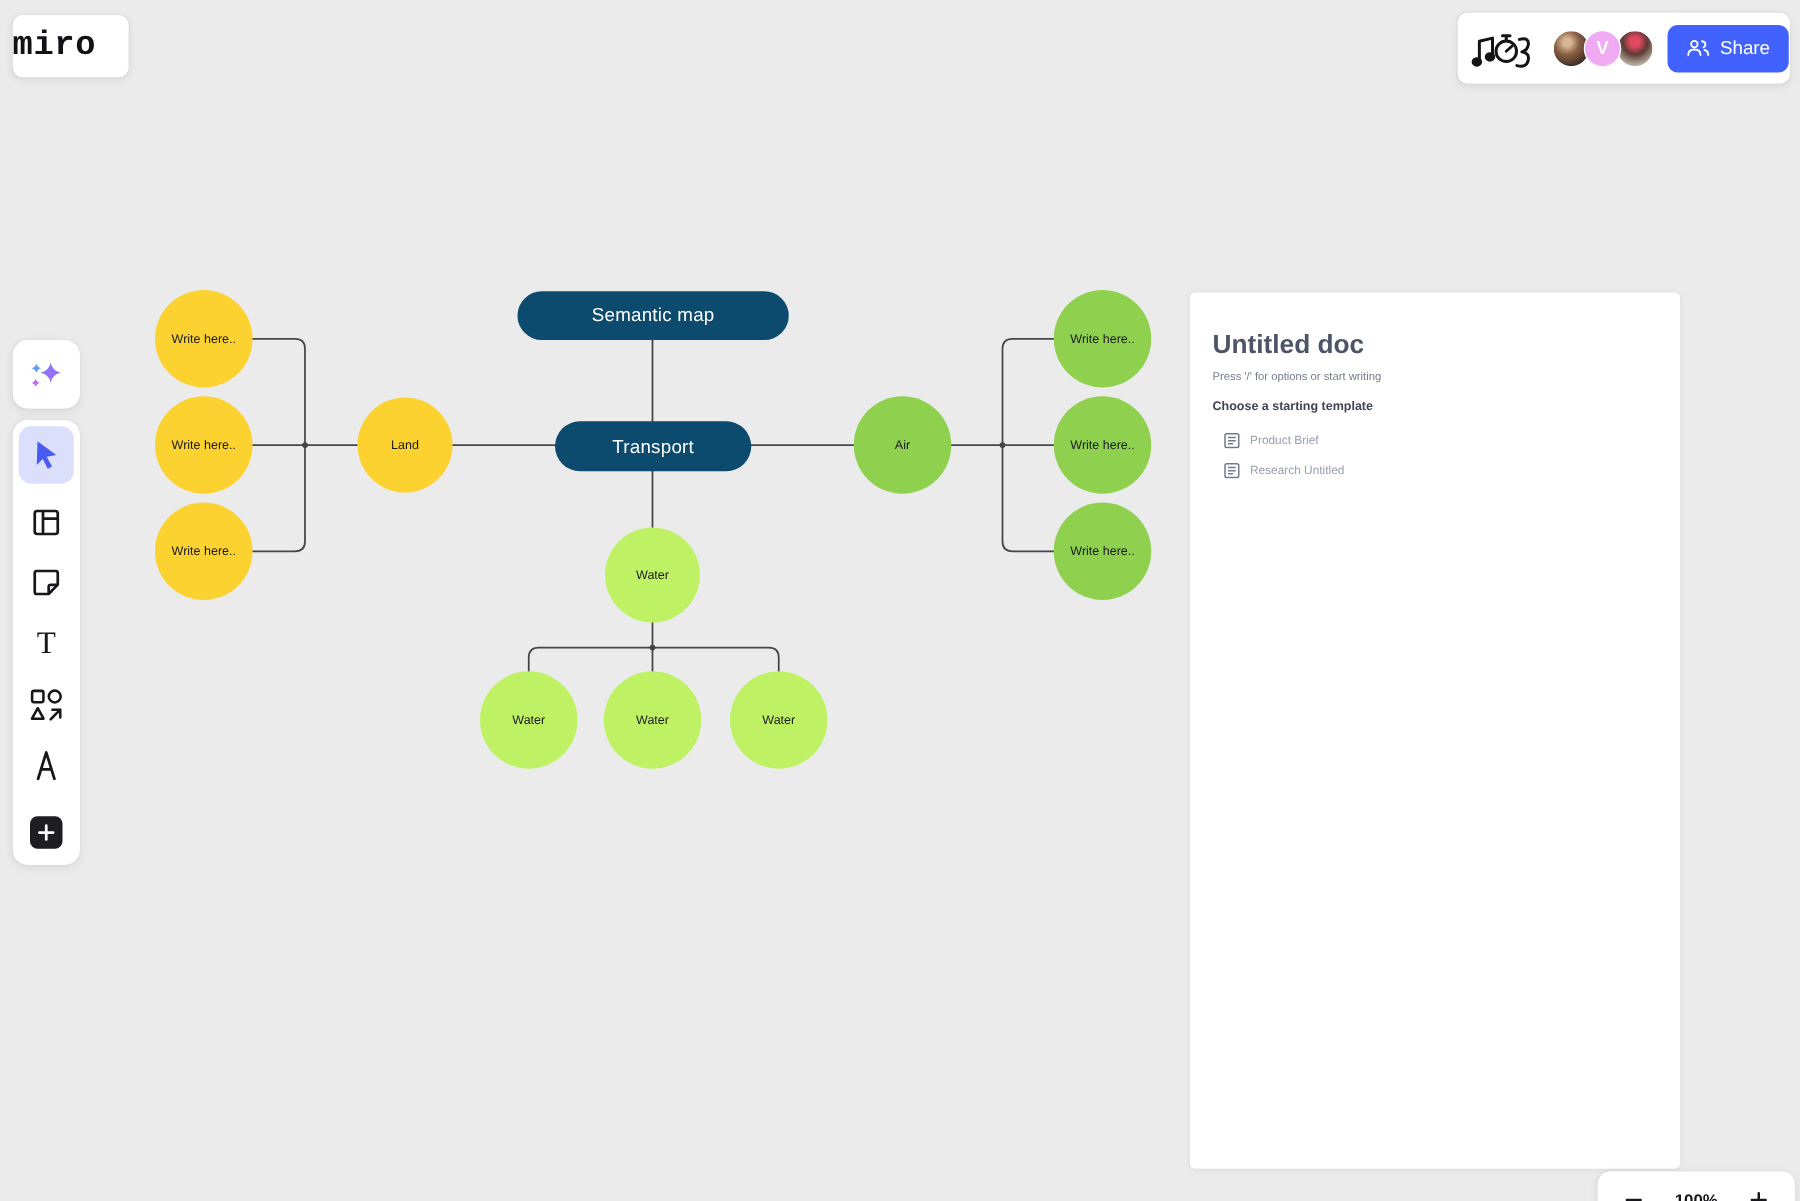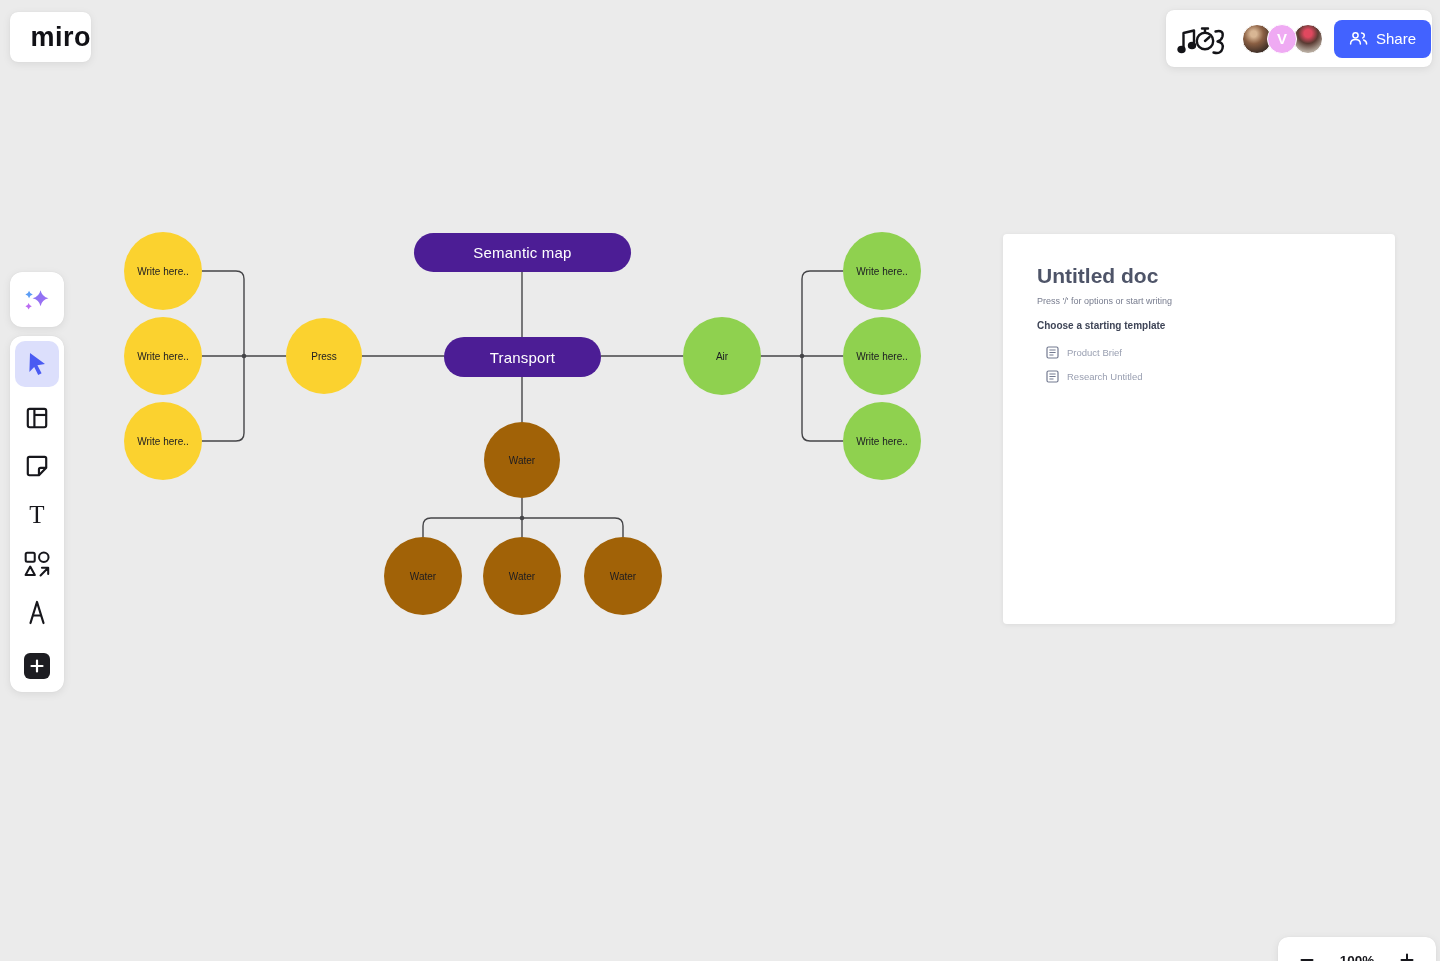--- a/index.html
+++ b/index.html
@@ -11,22 +11,22 @@
     color: #17171c;
   }
   .card {
     background: #fff;
     border-radius: 8px;
     box-shadow: 0 2px 8px rgba(0,0,0,.08), 0 0 1px rgba(0,0,0,.10);
     position: absolute;
   }
 
   
-  .logo-card { left: 10px; top: 12px; width: 81px; height: 50px;
-    display: flex; align-items: center; justify-content: flex-end; cursor: pointer; }
+  .logo-card { left: 10px; top: 12px; width: 93px; height: 50px;
+    display: flex; align-items: center; justify-content: flex-start; cursor: pointer; font-family: Liberation Mono, monospace; }
   .logo-card span { font-size: 27px; font-weight: 700; letter-spacing: .5px; color: #111116; }
 
   
   .topbar { left: 1166px; top: 10px; width: 266px; height: 57px;
     display: flex; align-items: center; padding: 0 9px; }
   .doodle { width: 52px; height: 40px; flex: 0 0 auto; cursor: pointer; }
   .tb-divider { width: 1px; height: 30px; background: #e7e7ea; margin: 0 9px 0 6px; }
   .avatars { display: flex; align-items: center; }
   .avatar { width: 30px; height: 30px; border-radius: 50%; border: 1px solid #fff;
     display: flex; align-items: center; justify-content: center; cursor: pointer; flex: 0 0 auto; }
@@ -51,33 +51,33 @@
   .tool-shapes  { top: 210px; width: 36px; height: 36px; }
   .tool-pen     { top: 258px; width: 36px; height: 36px; }
   .tool-plus    { top: 317px; width: 26px; height: 26px; border-radius: 6px; background: #1d1d22; }
   .tool-text span { font-family: "Liberation Serif", serif; font-size: 25px; font-weight: 500; color: #17171c; line-height: 1; }
 
   
   .canvas { position: absolute; inset: 0; }
   .connectors { position: absolute; left: 0; top: 0; pointer-events: none; }
   .node { position: absolute; display: flex; align-items: center; justify-content: center;
     text-align: center; cursor: pointer; }
-  .pill { background: #4c1d95; color: #fff; border-radius: 20px; font-size: 15px; letter-spacing: .2px; }
+  .pill { background: #0c4a6e; color: #fff; border-radius: 20px; font-size: 15px; letter-spacing: .2px; }
   .pill-root { left: 414px; top: 233px; width: 217px; height: 39px; }
   .pill-hub  { left: 444px; top: 337px; width: 157px; height: 40px; }
   .circle { border-radius: 50%; font-size: 10px; color: #1b1b22; }
   .c-yellow { background: #fbd22f; }
   .c-green  { background: #8fd14f; }
-  .c-purple { background: #a16207; }
+  .c-purple { background: #bef264; }
   .sz78 { width: 78px; height: 78px; }
   .sz76 { width: 76px; height: 76px; }
 
   
-  .doc-panel { left: 1003px; top: 234px; width: 392px; height: 390px; border-radius: 4px;
-    box-shadow: 0 1px 5px rgba(0,0,0,.07); padding: 30px 30px 0 34px; }
+  .doc-panel { left: 952px; top: 234px; width: 392px; height: 701px; border-radius: 4px;
+    box-shadow: 0 1px 5px rgba(0,0,0,.07); padding: 30px 30px 0 18px; }
   .doc-title { font-size: 21px; font-weight: 700; color: #4e5468; cursor: text; }
   .doc-hint { margin-top: 8px; font-size: 9px; color: #787d8f; }
   .doc-heading { margin-top: 14px; font-size: 10px; font-weight: 700; color: #3f4557; }
   .tpl-list { margin-top: 9px; }
   .tpl-item { display: flex; align-items: center; gap: 8px; height: 24px; padding-left: 9px; cursor: pointer; }
   .tpl-item span { font-size: 9.5px; color: #989eb0; }
 
   
   .zoom-bar { left: 1278px; top: 902px; width: 158px; height: 46px; border-radius: 10px;
     display: flex; align-items: center; justify-content: space-between; padding: 0 18px; margin-top: 35px; }
@@ -109,21 +109,21 @@
       <circle cx="522" cy="518" r="2.3"></circle>
     </g>
   </svg>
 
   <div class="node pill pill-root">Semantic map</div>
   <div class="node pill pill-hub">Transport</div>
 
   <div class="node circle c-yellow sz78" style="left:124px;top:232px">Write here..</div>
   <div class="node circle c-yellow sz78" style="left:124px;top:317px">Write here..</div>
   <div class="node circle c-yellow sz78" style="left:124px;top:402px">Write here..</div>
-  <div class="node circle c-yellow sz76" style="left:286px;top:318px">Press</div>
+  <div class="node circle c-yellow sz76" style="left:286px;top:318px">Land</div>
 
   <div class="node circle c-green sz78" style="left:683px;top:317px">Air</div>
   <div class="node circle c-green sz78" style="left:843px;top:232px">Write here..</div>
   <div class="node circle c-green sz78" style="left:843px;top:317px">Write here..</div>
   <div class="node circle c-green sz78" style="left:843px;top:402px">Write here..</div>
 
   <div class="node circle c-purple sz76" style="left:484px;top:422px">Water</div>
   <div class="node circle c-purple sz78" style="left:384px;top:537px">Water</div>
   <div class="node circle c-purple sz78" style="left:483px;top:537px">Water</div>
   <div class="node circle c-purple sz78" style="left:584px;top:537px">Water</div>

